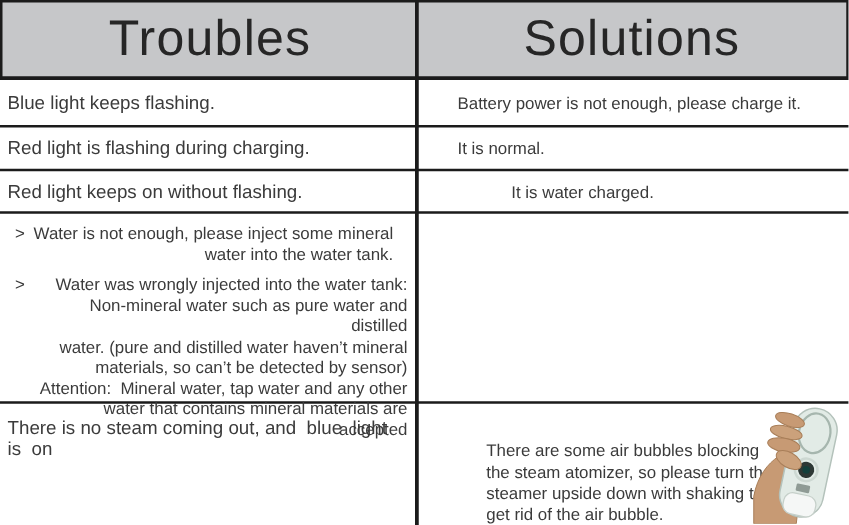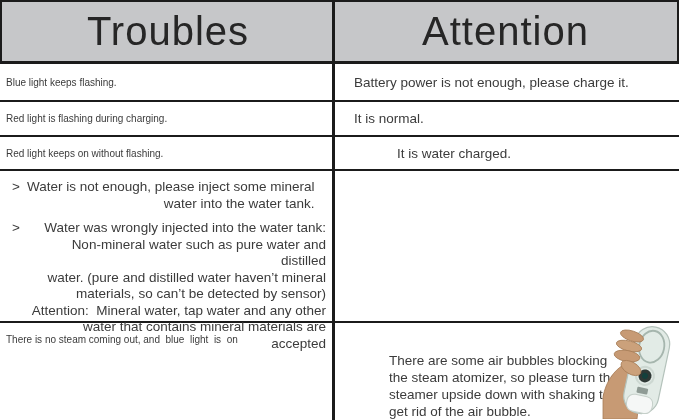--- a/index.html
+++ b/index.html
@@ -38,29 +38,29 @@
   .r1 { height: 38px; }
   .r2 { height: 35px; }
   .r3 { height: 34px; gap: 43px; }
   .r4 { height: 152px; }
   .r5 { height: 97px; border-bottom: none; gap: 27px; }
   .trouble-cell {
     padding-left: 6px;
     padding-right: 15px;
     display: flex;
     align-items: center;
-    font-size: 10px;
+    font-size: 15px;
     white-space: pre-wrap;
   }
   .r4 .trouble-cell, .r5 .trouble-cell {
     align-items: flex-start;
     padding-top: 11px;
   }
   .solution-cell {
-    padding-left: 22px;
+    padding-left: 34px;
     padding-right: 6px;
     display: flex;
     align-items: center;
     font-size: 13.5px;
     white-space: pre-wrap;
   }
   .r4 .solution-cell {
     flex-direction: column;
     align-items: stretch;
     justify-content: flex-start;
@@ -97,21 +97,21 @@
     height: 96px;
   }
 </style>
 </head>
 <body>
 
 <div class="page">
 
   <div class="row header-row">
     <div class="header-cell">Troubles</div>
-    <div class="header-cell">Attention</div>
+    <div class="header-cell">Solutions</div>
   </div>
 
   <div class="row body-row r1">
     <div class="trouble-cell">Blue light keeps flashing.</div>
     <div class="solution-cell">Battery power is not enough, please charge it.</div>
   </div>
 
   <div class="row body-row r2">
     <div class="trouble-cell">Red light is flashing during charging.</div>
     <div class="solution-cell">It is normal.</div>

